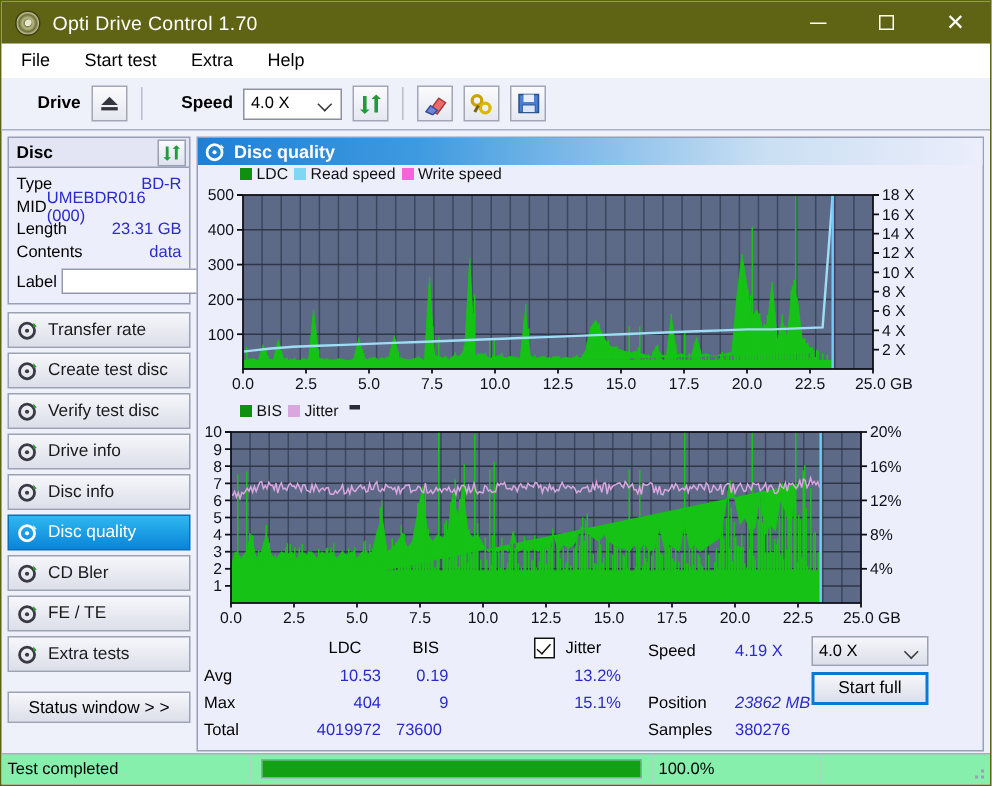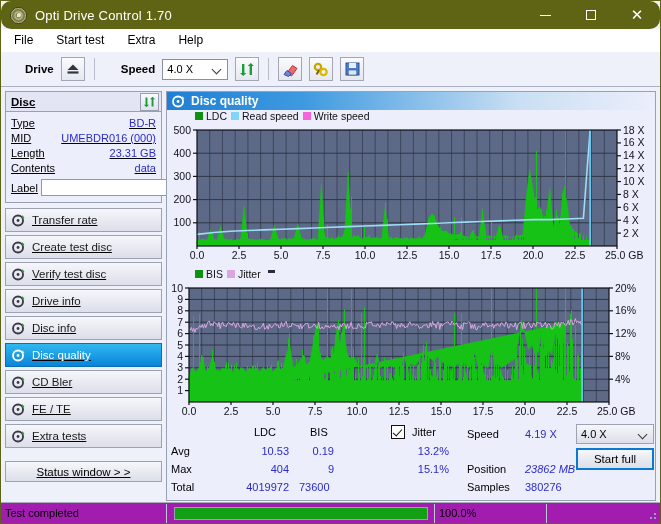--- a/index.html
+++ b/index.html
@@ -14,21 +14,20 @@
     position:relative;width:661px;height:524px;
     border:1px solid #5d6414;
     box-sizing:border-box;
     background:#eef0fa;
     overflow:hidden;
   }
   
   .titlebar{
     height:28px;background:#5f6415;display:flex;align-items:center;
     position:relative;
-    border-radius:10px;
   }
   .tb-icon{
     width:17px;height:17px;margin-left:9px;margin-right:8px;border-radius:50%;
     background:radial-gradient(circle at 50% 50%, #f2f0e0 0%,#f2f0e0 17%,#7a7f3a 19%,#b9b98e 34%,#6c7030 54%,#d6d4b4 72%,#52561c 100%);
     border:1px solid #3d4010;box-sizing:border-box;position:relative;
   }
   .tb-icon:after{content:"";position:absolute;left:5.5px;top:5.5px;width:4px;height:4px;border-radius:50%;background:#e9e7d2;}
   .tb-title{color:#ffffff;font-size:13px;letter-spacing:.2px;}
   .tb-btns{position:absolute;right:0;top:0;height:28px;display:flex;}
   .tb-btn{width:46px;height:28px;display:flex;align-items:center;justify-content:center;color:#fff;font-size:13px;}
@@ -51,21 +50,21 @@
   #drive-combo .dtext{margin-left:22px;letter-spacing:.1px;}
   .drive-ico{position:absolute;left:4px;top:3px;width:16px;height:14px;}
   .speed-combo{width:66px;}
   .tbtn{
     width:24px;height:24px;border:1px solid #a3a7b5;background:linear-gradient(#fbfbfd,#e6e8f1);
     display:flex;align-items:center;justify-content:center;box-sizing:border-box;
   }
   .sep{width:1px;height:22px;background:#b9bdcc;margin:0 2px;}
   
   .body{display:flex;height:414px;}
-  .sidebar{width:164px;padding:4px 3px 0 4px;box-sizing:border-box;text-decoration:underline;}
+  .sidebar{width:129px;padding:4px 3px 0 4px;box-sizing:border-box;}
   
   .panel{border:1px solid #9aa0b4;background:#eceefb;box-sizing:border-box;}
   .panel-head{height:19px;background:#e3e5f4;border-bottom:1px solid #9aa0b4;display:flex;align-items:center;justify-content:space-between;padding:0 2px 0 5px;}
   .panel-head b{font-size:11.5px;}
   .mini-btn{width:17px;height:16px;border:1px solid #9aa0b4;background:linear-gradient(#fafaff,#dfe1ee);display:flex;align-items:center;justify-content:center;}
   .disc-rows{padding:3px 5px 4px 5px;}
   .drow{display:flex;justify-content:space-between;align-items:center;height:15px;font-size:11px;}
   .drow .k{color:#000;}
   .drow .v{color:#2b2bc8;}
   .label-row{display:flex;align-items:center;gap:3px;margin-top:2px;}
@@ -100,22 +99,22 @@
   .st.hdr{color:#000;}
   .chk{position:absolute;width:14px;height:14px;border:1.4px solid #111;background:#fff;box-sizing:border-box;}
   .chk:after{content:"";position:absolute;left:3px;top:1px;width:4px;height:8px;border-right:1.6px solid #111;border-bottom:1.6px solid #111;transform:rotate(42deg);}
   .btn-main{
     position:absolute;border:1px solid #9da2b2;background:linear-gradient(#f6f7fb,#dcdee9);
     display:flex;align-items:center;justify-content:center;font-size:11.5px;box-sizing:border-box;
   }
   .btn-main.focus{border:2px solid #0a7ad0;}
   
   .statusbar{
-    position:absolute;left:0;bottom:0;height:21px;width:659px;background:#a21caf;
-    border-top:1px solid #a9adbc;display:flex;align-items:center;box-sizing:border-box;
+    position:absolute;left:0;bottom:0;height:21px;width:659px;background:#86efac;
+    border-top:1px solid #a9adbc;display:flex;align-items:flex-start;box-sizing:border-box;
   }
   .sb-cell{height:19px;display:flex;align-items:center;border-right:1px solid #c3c6d4;padding:0 4px;font-size:11px;box-sizing:border-box;}
   .progress-outer{height:13px;border:1px solid #9aa0b4;background:#fff;box-sizing:border-box;}
   .progress-inner{height:100%;background:#14a014;}
   .grip{position:absolute;right:3px;bottom:3px;width:11px;height:11px;}
   .grip i{position:absolute;width:2px;height:2px;background:#9aa0b4;display:block;}
 </style>
 </head>
 <body>
 

